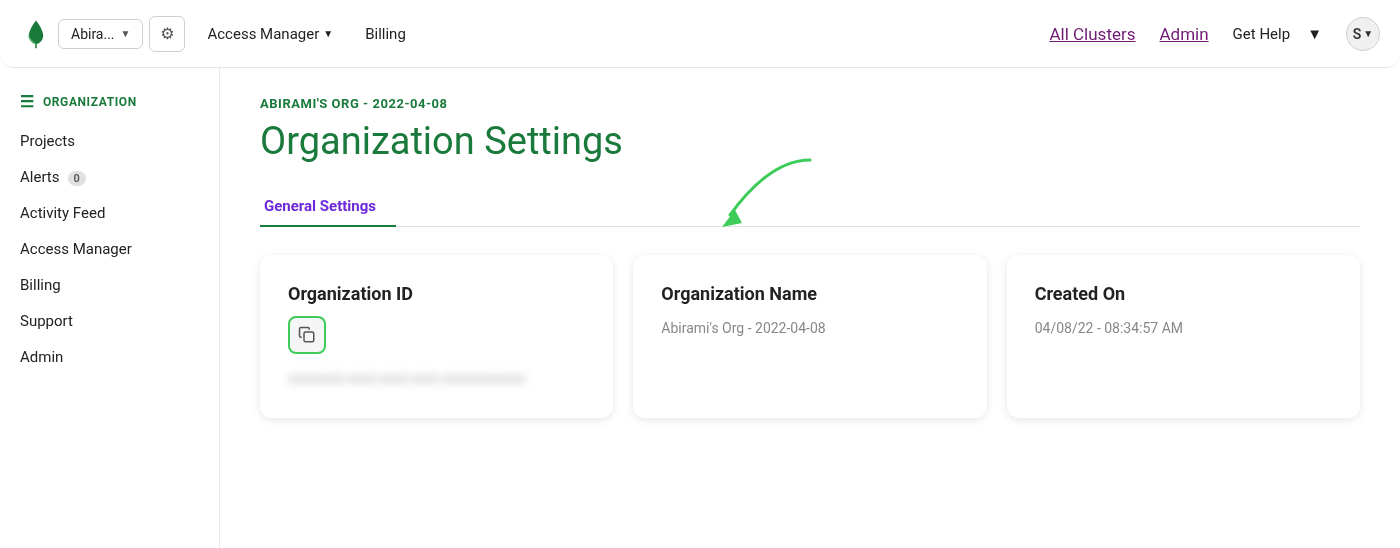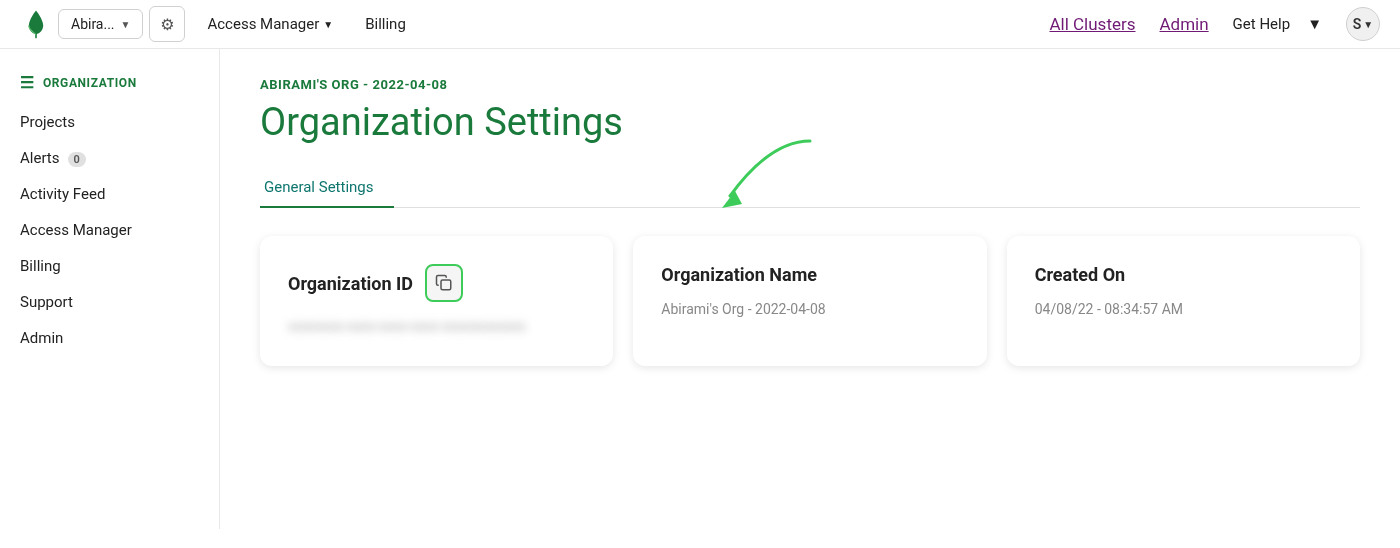--- a/index.html
+++ b/index.html
@@ -1,22 +1,23 @@
 <!DOCTYPE html>
 <html><head>
   <meta charset="utf-8">
   <style>
     * { box-sizing: border-box; margin: 0; padding: 0; }
     body { font-family: -apple-system, BlinkMacSystemFont, 'Segoe UI', Roboto, sans-serif; background: #fff; height: 548px; overflow: hidden; }
 
     
     .topnav {
-      display: flex; align-items: center; height: 49px;
+      display: flex; align-items: center; height: 68px;
       border-bottom: 1px solid #e8e8e8; padding: 0 20px;
       background: #fff;
+      border-radius: 14px;
     }
     .topnav-left { display: flex; align-items: center; gap: 6px; }
     .logo-icon { width: 32px; height: 32px; }
     .org-selector {
       display: flex; align-items: center; gap: 6px;
       border: 1px solid #d0d0d0; border-radius: 6px;
       padding: 6px 12px; cursor: pointer; font-size: 14px; color: #222;
     }
     .org-selector .chevron { font-size: 10px; color: #555; }
     .gear-btn {
@@ -64,31 +65,31 @@
     .main { flex: 1; padding: 28px 40px; overflow-y: auto; }
     .breadcrumb { font-size: 13px; font-weight: 700; color: #1a7a3c; letter-spacing: 0.04em; margin-bottom: 8px; }
     .page-title { font-size: 38px; font-weight: 400; color: #1a7a3c; margin-bottom: 24px; }
 
     
     .tabs { display: flex; border-bottom: 1px solid #e0e0e0; margin-bottom: 28px; }
     .tab {
       padding: 10px 20px 10px 4px; font-size: 15px; cursor: pointer;
       color: #888; border-bottom: 2px solid transparent; margin-bottom: -1px;
     }
-    .tab.active { color: #0f766e; font-weight: 400; border-bottom: 2px solid #1a7a3c; }
+    .tab.active { color: #6d28d9; font-weight: 700; border-bottom: 2px solid #1a7a3c; }
 
     
     .cards-row { display: flex; gap: 20px; }
     .card {
       background: #fff; border-radius: 12px;
       box-shadow: 0 2px 8px rgba(0,0,0,0.1);
       padding: 28px 28px 32px;
       min-width: 300px; flex: 1;
     }
-    .card-header { display: flex; align-items: center; gap: 12px; margin-bottom: 16px; }
+    .card-header { display: flex; gap: 12px; margin-bottom: 16px; flex-direction: column; }
     .card-title { font-size: 18px; font-weight: 700; color: #222; }
     .card-value { font-size: 14px; color: #888; }
     .card-value.blurred { filter: blur(4px); color: #aaa; user-select: none; }
 
     
     .copy-btn {
       width: 38px; height: 38px; border-radius: 8px;
       border: 2.5px solid #3dcc5a; background: #f5f5f5;
       display: flex; align-items: center; justify-content: center;
       cursor: pointer; font-size: 16px; color: #555;

